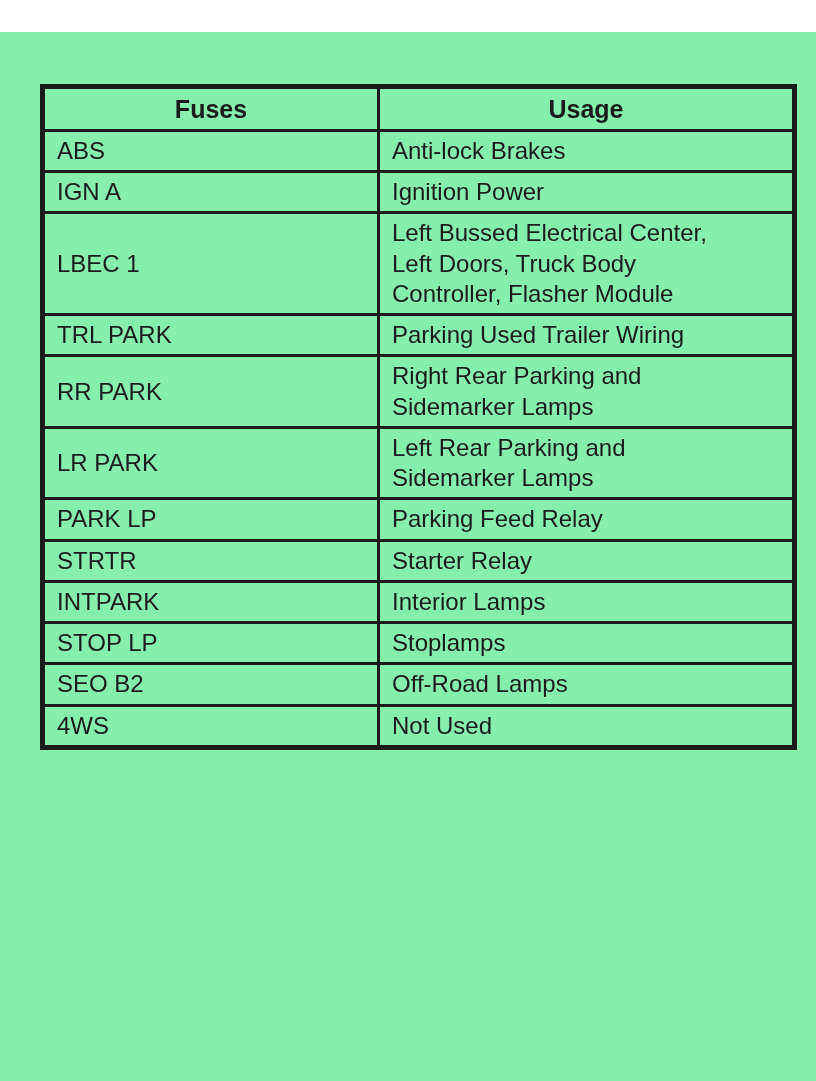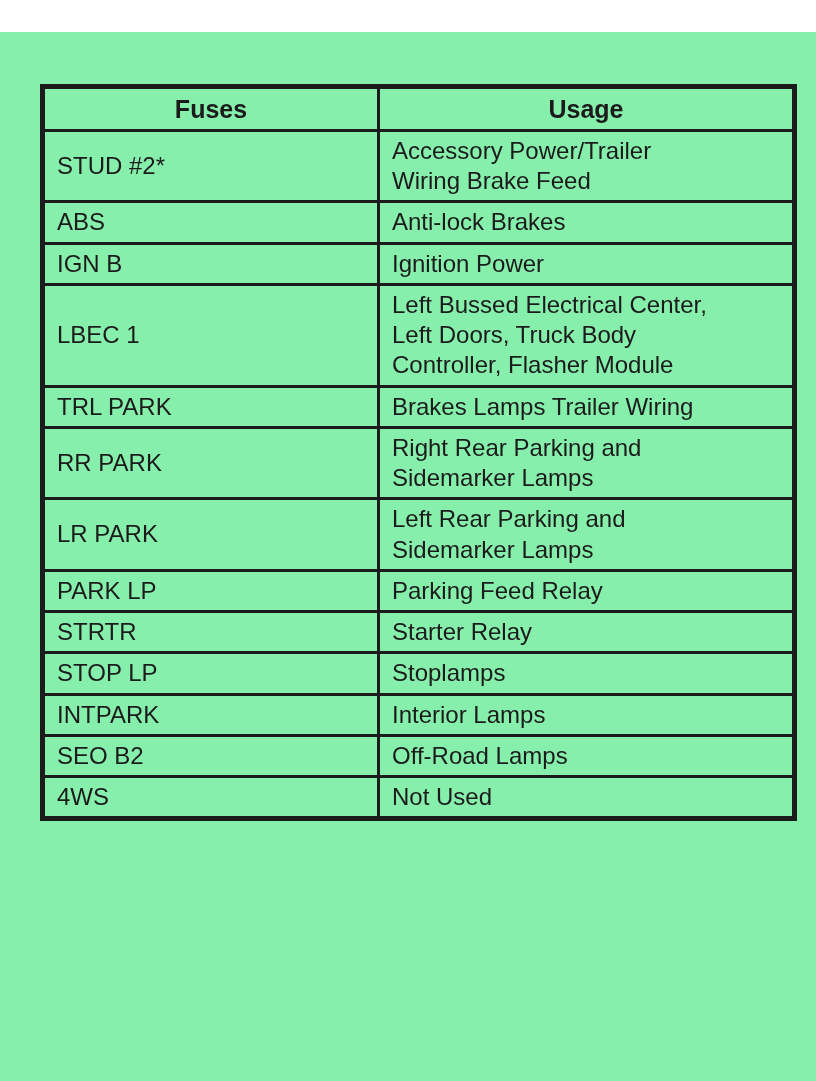--- a/index.html
+++ b/index.html
@@ -56,48 +56,43 @@
       <col class="col-fuses">
       <col class="col-usage">
     </colgroup>
     <thead>
       <tr>
         <th>Fuses</th>
         <th>Usage</th>
       </tr>
     </thead>
     <tbody id="fuse-rows">
-  <tr>
-    <td>STUD #2*</td>
-    <td>Accessory Power/Trailer
-Wiring Brake Feed</td>
-  </tr>
 
   <tr>
     <td>ABS</td>
     <td>Anti-lock Brakes</td>
   </tr>
 
 
-
   <tr>
-    <td>IGN B</td>
+    <td>IGN A</td>
     <td>Ignition Power</td>
   </tr>
+
 
   <tr>
     <td>LBEC 1</td>
     <td>Left Bussed Electrical Center,
 Left Doors, Truck Body
 Controller, Flasher Module</td>
   </tr>
 
   <tr>
     <td>TRL PARK</td>
-    <td>Brakes Lamps Trailer Wiring</td>
+    <td>Parking Used Trailer Wiring</td>
   </tr>
 
   <tr>
     <td>RR PARK</td>
     <td>Right Rear Parking and
 Sidemarker Lamps</td>
   </tr>
 
   <tr>
     <td>LR PARK</td>
@@ -109,27 +104,27 @@
     <td>PARK LP</td>
     <td>Parking Feed Relay</td>
   </tr>
 
   <tr>
     <td>STRTR</td>
     <td>Starter Relay</td>
   </tr>
 
   <tr>
-    <td>STOP LP</td>
-    <td>Stoplamps</td>
+    <td>INTPARK</td>
+    <td>Interior Lamps</td>
   </tr>
 
   <tr>
-    <td>INTPARK</td>
-    <td>Interior Lamps</td>
+    <td>STOP LP</td>
+    <td>Stoplamps</td>
   </tr>
 
 
   <tr>
     <td>SEO B2</td>
     <td>Off-Road Lamps</td>
   </tr>
 
   <tr>
     <td>4WS</td>

